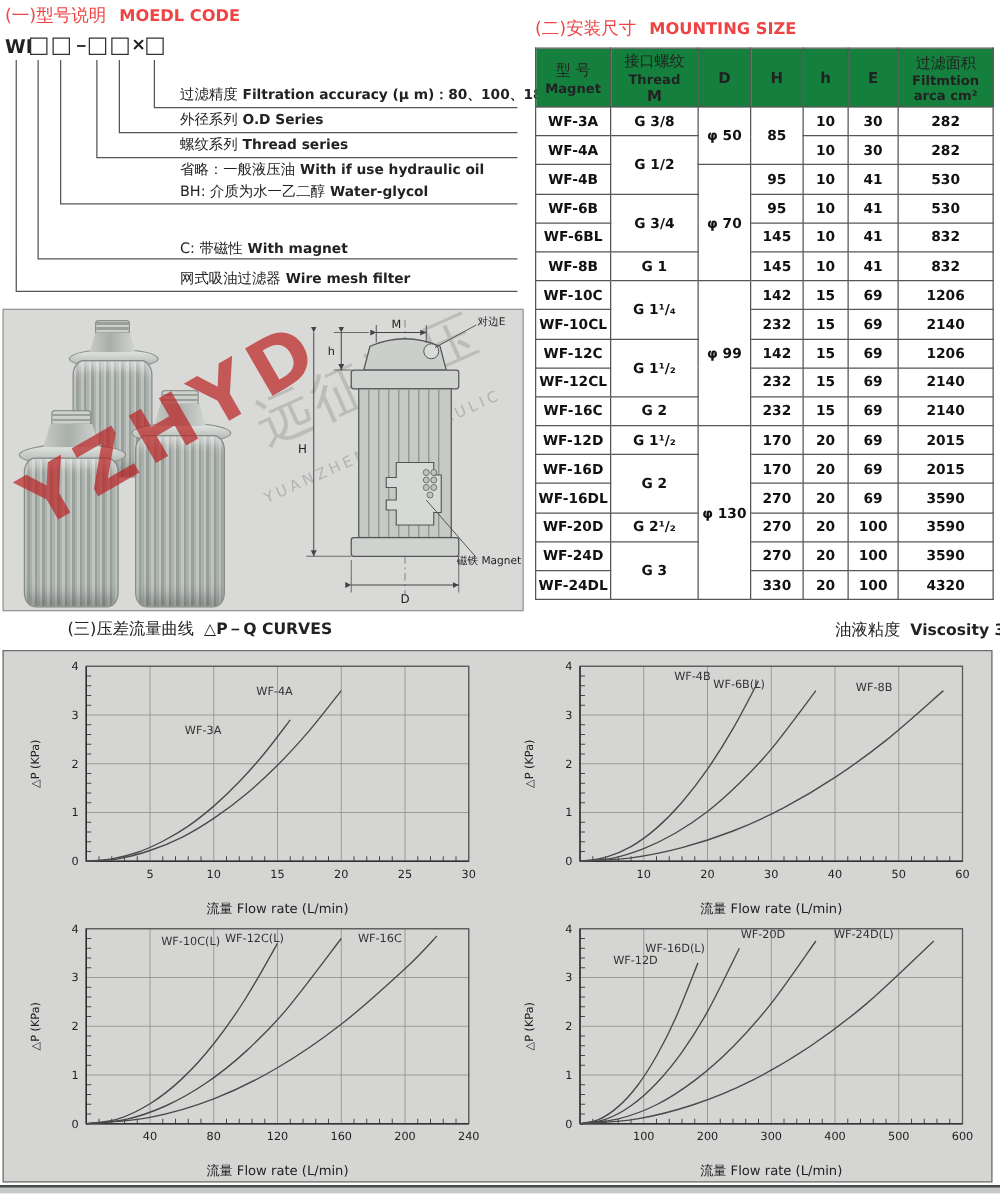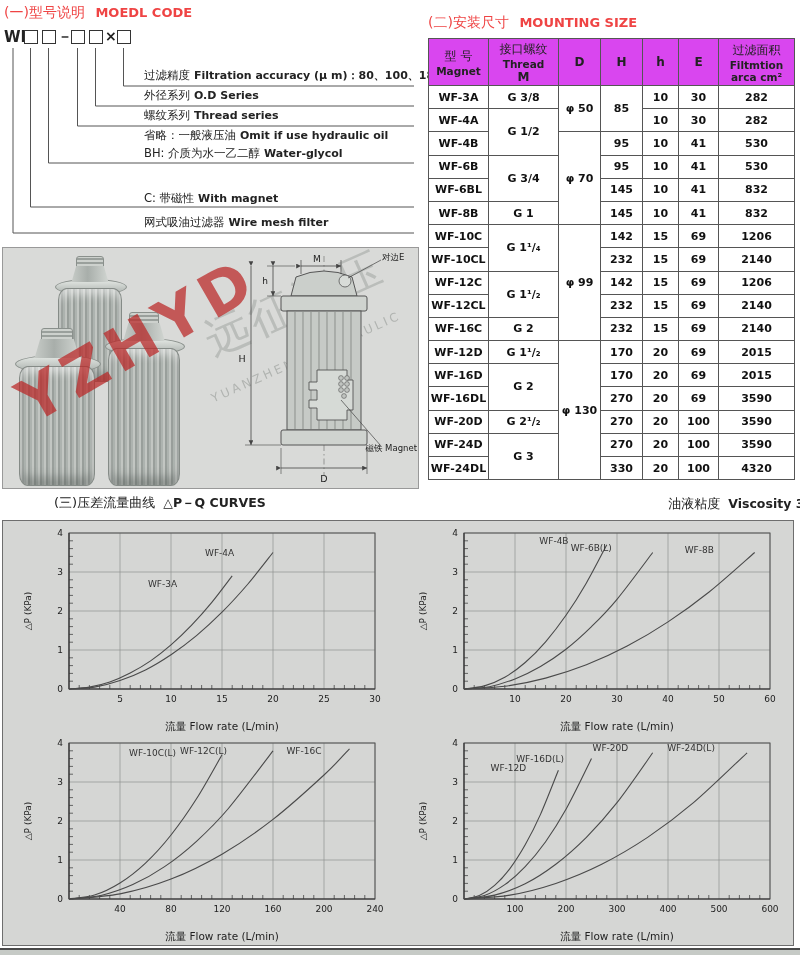--- a/index.html
+++ b/index.html
@@ -16,21 +16,21 @@
   .pattern .sym{position:absolute;top:0;font-size:14px;font-weight:bold;color:#222;}
   .tree-svg{position:absolute;left:0;top:0;width:418px;height:240px;}
   .tree-label{position:absolute;left:140px;white-space:nowrap;font-size:11.5px;color:#222;}
   .tree-label .cn{font-size:11.5px;}
   .tree-label .en{font-weight:bold;font-size:11px;margin-left:4px;}
   
   .mount-sec{position:absolute;left:428px;top:4px;width:366px;margin-top:10px;}
   .mount-table{border-collapse:collapse;width:366px;margin-top:6px;table-layout:fixed;}
   .mount-table th,.mount-table td{border:1px solid #555;text-align:center;vertical-align:middle;
       font-size:11px;padding:0;}
-  .mount-table thead th{background:#d946ef;height:46px;font-weight:normal;}
+  .mount-table thead th{background:#15803d;height:46px;font-weight:normal;}
   .mount-table thead .h-cn{font-size:12px;}
   .mount-table thead .h-en{font-weight:bold;font-size:10.5px;}
   .mount-table thead .dim{font-weight:bold;font-size:12px;}
   .mount-table tbody td{height:22.2px;font-weight:bold;font-size:11px;background:#fff;color:#111;}
   
   .photo-panel{position:absolute;left:2px;top:247px;width:417px;height:242px;background:#d9dad8;
       border:1px solid #999;box-sizing:border-box;overflow:hidden;}
   .filter{position:absolute;z-index:2;}
   .f-port{margin:0 auto;border-radius:3px 3px 0 0;border:1px solid #8a908c;
       background:repeating-linear-gradient(0deg,#cdd1cd 0 2px,#9aa09c 2px 4px);}
@@ -86,21 +86,21 @@
         <span class="box" style="left: 38px;"></span>
         <span class="sym" style="left: 54px;">－</span>
         <span class="box" style="left: 67px;"></span>
         <span class="box" style="left: 85px;"></span>
         <span class="sym" style="left: 101px;">×</span>
         <span class="box" style="left: 113px;"></span>
       </div>
     <div class="tree-label" style="top:64px"><span class="cn">过滤精度</span><span class="en">Filtration accuracy (μ m)：80、100、180</span></div>
     <div class="tree-label" style="top:84px"><span class="cn">外径系列</span><span class="en">O.D Series</span></div>
     <div class="tree-label" style="top:104px"><span class="cn">螺纹系列</span><span class="en">Thread series</span></div>
-    <div class="tree-label" style="top:124px"><span class="cn">省略：一般液压油</span><span class="en">Omit if use hydraulic oil</span></div>
+    <div class="tree-label" style="top:124px"><span class="cn">省略：一般液压油</span><span class="en">With if use hydraulic oil</span></div>
     <div class="tree-label" style="top:142px"><span class="cn">BH: 介质为水一乙二醇</span><span class="en">Water-glycol</span></div>
     <div class="tree-label" style="top:187px"><span class="cn">C: 带磁性</span><span class="en">With magnet</span></div>
     <div class="tree-label" style="top:211px"><span class="cn">网式吸油过滤器</span><span class="en">Wire mesh filter</span></div>
   </section>
 
   <section class="mount-sec">
     <div class="sec-title">
       <span class="cn">(二)安装尺寸</span>
       <span class="en">MOUNTING SIZE</span>
     </div>

